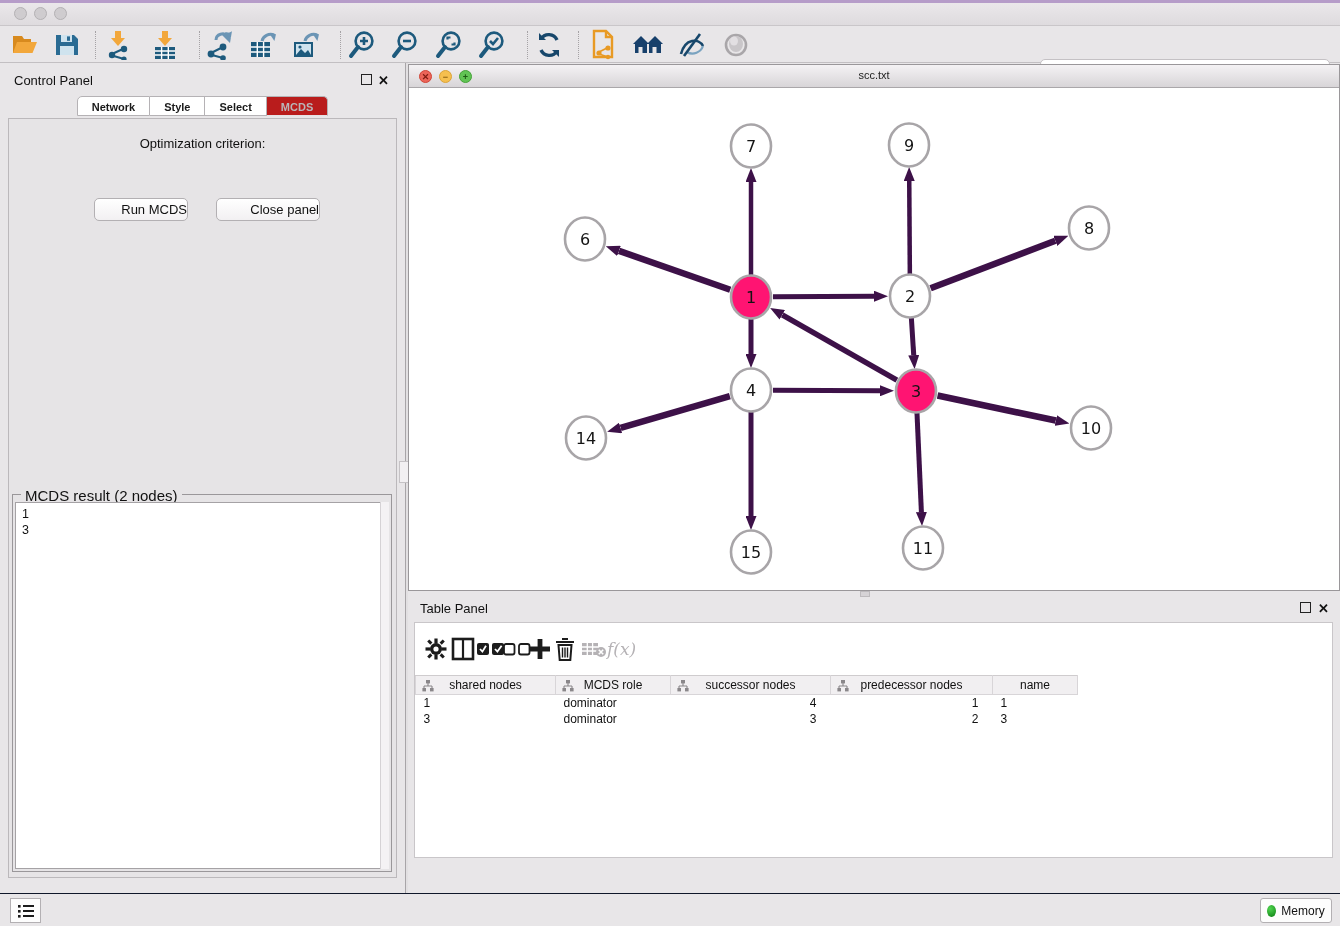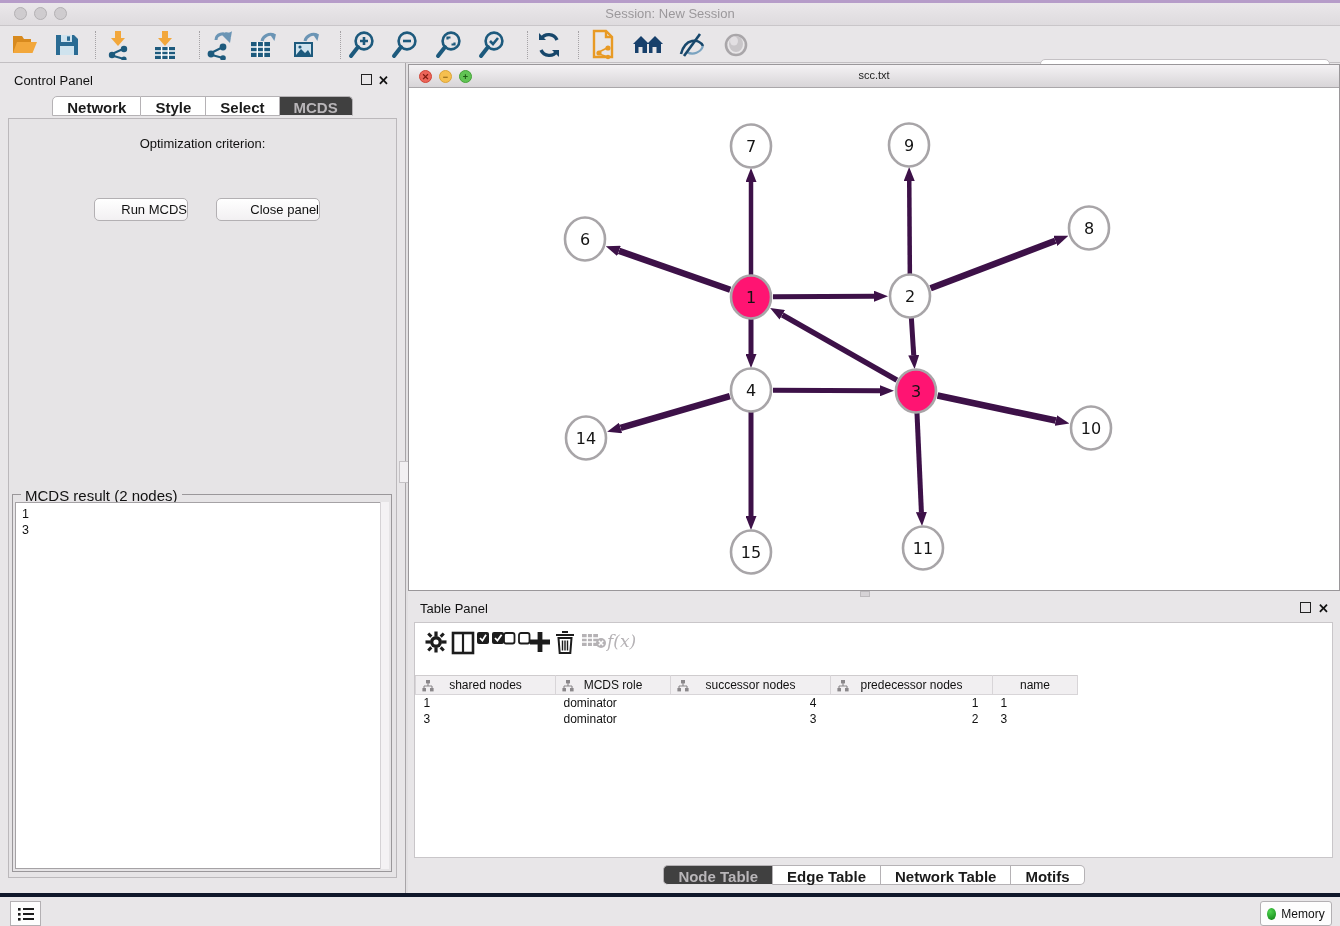--- a/index.html
+++ b/index.html
@@ -32,24 +32,24 @@
 
   
   .cpanel { position:absolute; left:0; top:63px; width:405px; height:830px; background:#e8e6e8; }
   .cp-head { position:absolute; left:0; top:8px; width:100%; height:20px; }
   .cp-title { position:absolute; left:14px; top:2px; font-size:13px; color:#111; }
   .panel-ico { position:absolute; top:2px; font-size:13px; color:#111; cursor:default; }
   .float-ico { width:11px; height:11px; border:1.5px solid #222; display:inline-block; }
   .tabs { position:absolute; left:0; top:33px; width:100%; height:22px; text-align:center; }
   .tabrow { display:inline-flex; }
   .tab { height:20px; padding:0 14px; background:#fff; border:1px solid #b5b2b5; border-left:none;
-    font-size:15px; font-weight:bold; color:#1a1a1a; line-height:21px; }
+    font-size:11px; font-weight:bold; color:#1a1a1a; line-height:21px; }
   .tab:first-child { border-left:1px solid #b5b2b5; border-top-left-radius:5px; }
   .tab:last-child { border-top-right-radius:5px; }
-  .tab.sel { background:#404040; color:#b9b6b9; border-bottom-color:#e4e2e4; }
+  .tab.sel { background:#b91c1c; color:#b9b6b9; border-bottom-color:#e4e2e4; }
   .cp-body { position:absolute; left:8px; top:55px; width:389px; height:760px;
     border:1px solid #bbb8bb; background:#e6e4e6; }
   .opt-label { position:absolute; left:0; width:100%; top:73px; text-align:center; font-size:13px; color:#111; }
   .combo { position:absolute; left:45px; top:96px; width:307px; height:23px; background:#fff;
     border:1px solid #aeabae; border-radius:5px; font-size:13px; color:#111; line-height:21px; padding-left:10px; }
   .combo .step { position:absolute; right:4px; top:3px; width:13px; height:16px; display:flex;
     flex-direction:column; align-items:center; justify-content:space-between; }
   .arr-up { width:0; height:0; border-left:4px solid transparent; border-right:4px solid transparent; border-bottom:5px solid #555; }
   .arr-dn { width:0; height:0; border-left:4px solid transparent; border-right:4px solid transparent; border-top:5px solid #555; }
   .cp-btn { position:absolute; top:135px; height:23px; background:linear-gradient(#ffffff,#f2f0f2);
@@ -70,54 +70,53 @@
     font-size:9px; font-weight:bold; text-align:center; line-height:13px; }
   .t-red   { left:10px; background:#ec6559; border:1px solid #d04437; color:#7e1a10; }
   .t-yel   { left:30px; background:#f5bf4f; border:1px solid #dba338; color:#8a6011; }
   .t-grn   { left:50px; background:#61c454; border:1px solid #45a238; color:#1d5c14; }
   .canvas { position:absolute; left:0; top:23px; width:930px; height:502px; background:#fff; }
 
   
   .tpanel { position:absolute; left:408px; top:597px; width:932px; height:296px; background:#e8e6e8; }
   .tp-title { position:absolute; left:12px; top:4px; font-size:13px; color:#111; }
   .tp-card { position:absolute; left:6px; top:25px; width:919px; height:236px; background:#fff; border:1px solid #c9c6c9; }
-  .tp-toolbar { position:absolute; left:10px; top:8px; height:36px; display:flex; }
+  .tp-toolbar { position:absolute; left:10px; top:8px; height:36px; display:flex; align-items:center; }
   .tp-ico { width:26px; text-align:center; }
   .gridtable { position:absolute; left:0px; top:52px; border-collapse:collapse; table-layout:fixed; }
   .gridtable th { background:#f1eff1; border:1px solid #d8d5d8; border-top:1px solid #cfccce;
     font-size:12px; font-weight:normal; color:#111; height:19px; position:relative; text-align:center; }
   .gridtable td { font-size:12px; color:#111; height:16px; padding:0 8px; background:#fff; }
   .hier { position:absolute; left:6px; top:4px; }
   .num { text-align:right; padding-right:14px !important; }
   .tabs-bottom { position:absolute; left:0; right:0; top:268px; text-align:center; }
 
   
   .statusbar { position:absolute; left:0; top:893px; width:1340px; height:33px;
-    background:#e8e6e8; border-top:4px solid #0f172a; }
+    background:#e8e6e8; border-top:1px solid #0f172a; }
   .list-btn { position:absolute; left:10px; top:4px; width:31px; height:25px; background:#fdfdfd;
     border:1px solid #b3b0b3; display:flex; align-items:center; justify-content:center; }
   .mem-btn { position:absolute; right:8px; top:4px; width:72px; height:25px; background:#fdfdfd;
     border:1px solid #b3b0b3; border-radius:3px; display:flex; align-items:center; justify-content:center; gap:5px;
     font-size:12px; color:#111; }
   .mem-dot { width:9px; height:12px; border-radius:50%; background:radial-gradient(circle at 35% 30%, #4fd44f, #0c7d12); }
 
   svg { display:block; }
   .fx { font-family:"DejaVu Serif",serif; font-style:italic; font-size:17px; color:#b5b2b5; }
 </style>
 </head>
 <body>
 
 <div class="app">
 
   <div class="titlebar">
     <div class="accent"></div>
     <span class="tl-dot" style="left:14px"></span>
     <span class="tl-dot" style="left:34px"></span>
     <span class="tl-dot" style="left:54px"></span>
-    <div class="title">Session: New Session</div>
   </div>
 
   <div class="toolbar">
     <span class="tbi" style="left:8px">
       <svg width="28" height="24" viewBox="0 0 28 24">
           <path d="M2 3h9l2 3h7v3H7L3 20H2z" fill="#d88a1e"></path>
           <path d="M6 9h20l-4.5 11H2z" fill="#f2a73b"></path>
         </svg>
     </span>
     <span class="tbi" style="left:50px">
@@ -472,28 +471,20 @@
             <td>3</td>
             <td>dominator</td>
             <td class="num">3</td>
             <td class="num">2</td>
             <td>3</td>
           </tr>
         </tbody>
       </table>
     </div>
 
-    <div class="tabs-bottom">
-      <span class="tabrow">
-        <span class="tab sel" style="border-radius:5px 0 0 5px; font-weight:bold;">Node Table</span>
-        <span class="tab">Edge Table</span>
-        <span class="tab">Network Table</span>
-        <span class="tab" style="border-radius:0 5px 5px 0;">Motifs</span>
-      </span>
-    </div>
   </div>
 
   <div class="statusbar">
     <span class="list-btn">
       <svg width="16" height="14" viewBox="0 0 16 14">
           <g stroke="#1c1c1c" stroke-width="2">
             <path d="M5 2h11M5 7h11M5 12h11"></path>
           </g>
           <rect x="0" y="1" width="2.6" height="2.6" fill="#1c1c1c"></rect>
           <rect x="0" y="6" width="2.6" height="2.6" fill="#1c1c1c"></rect>

